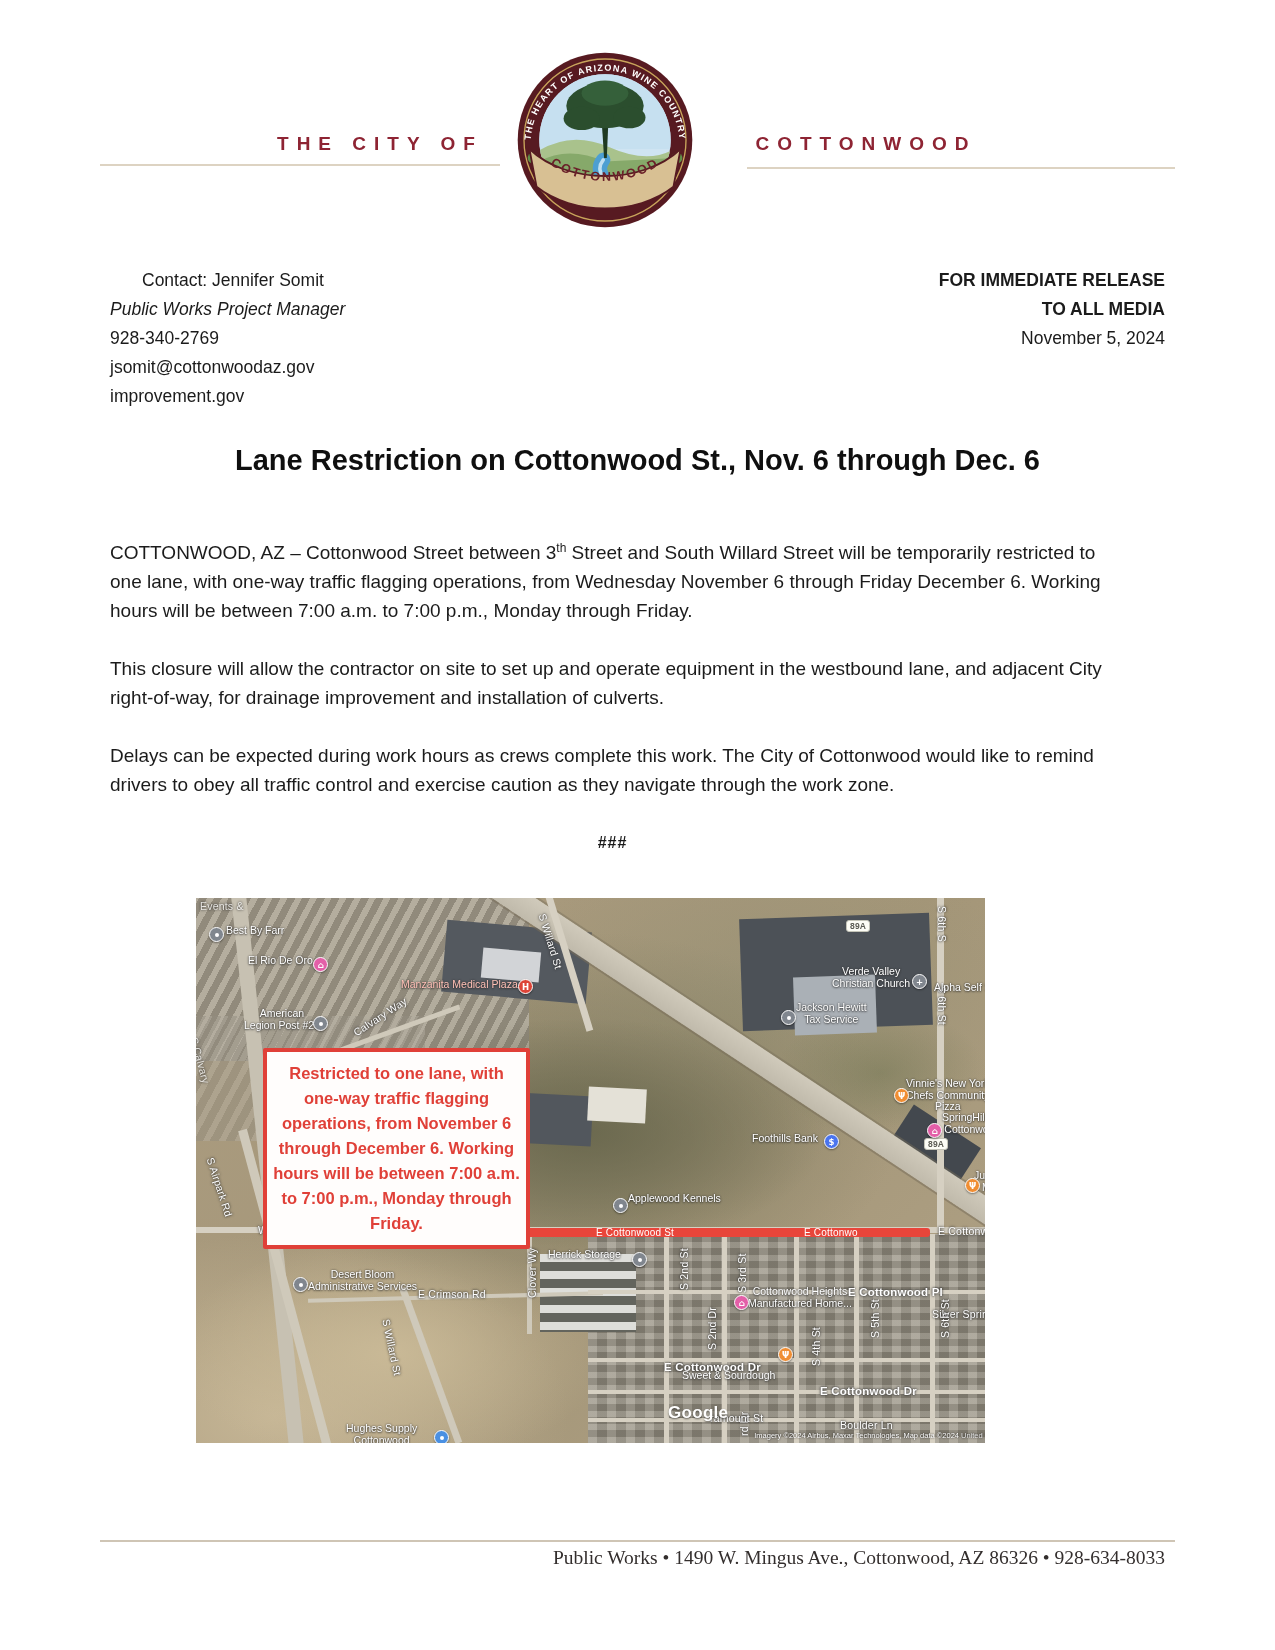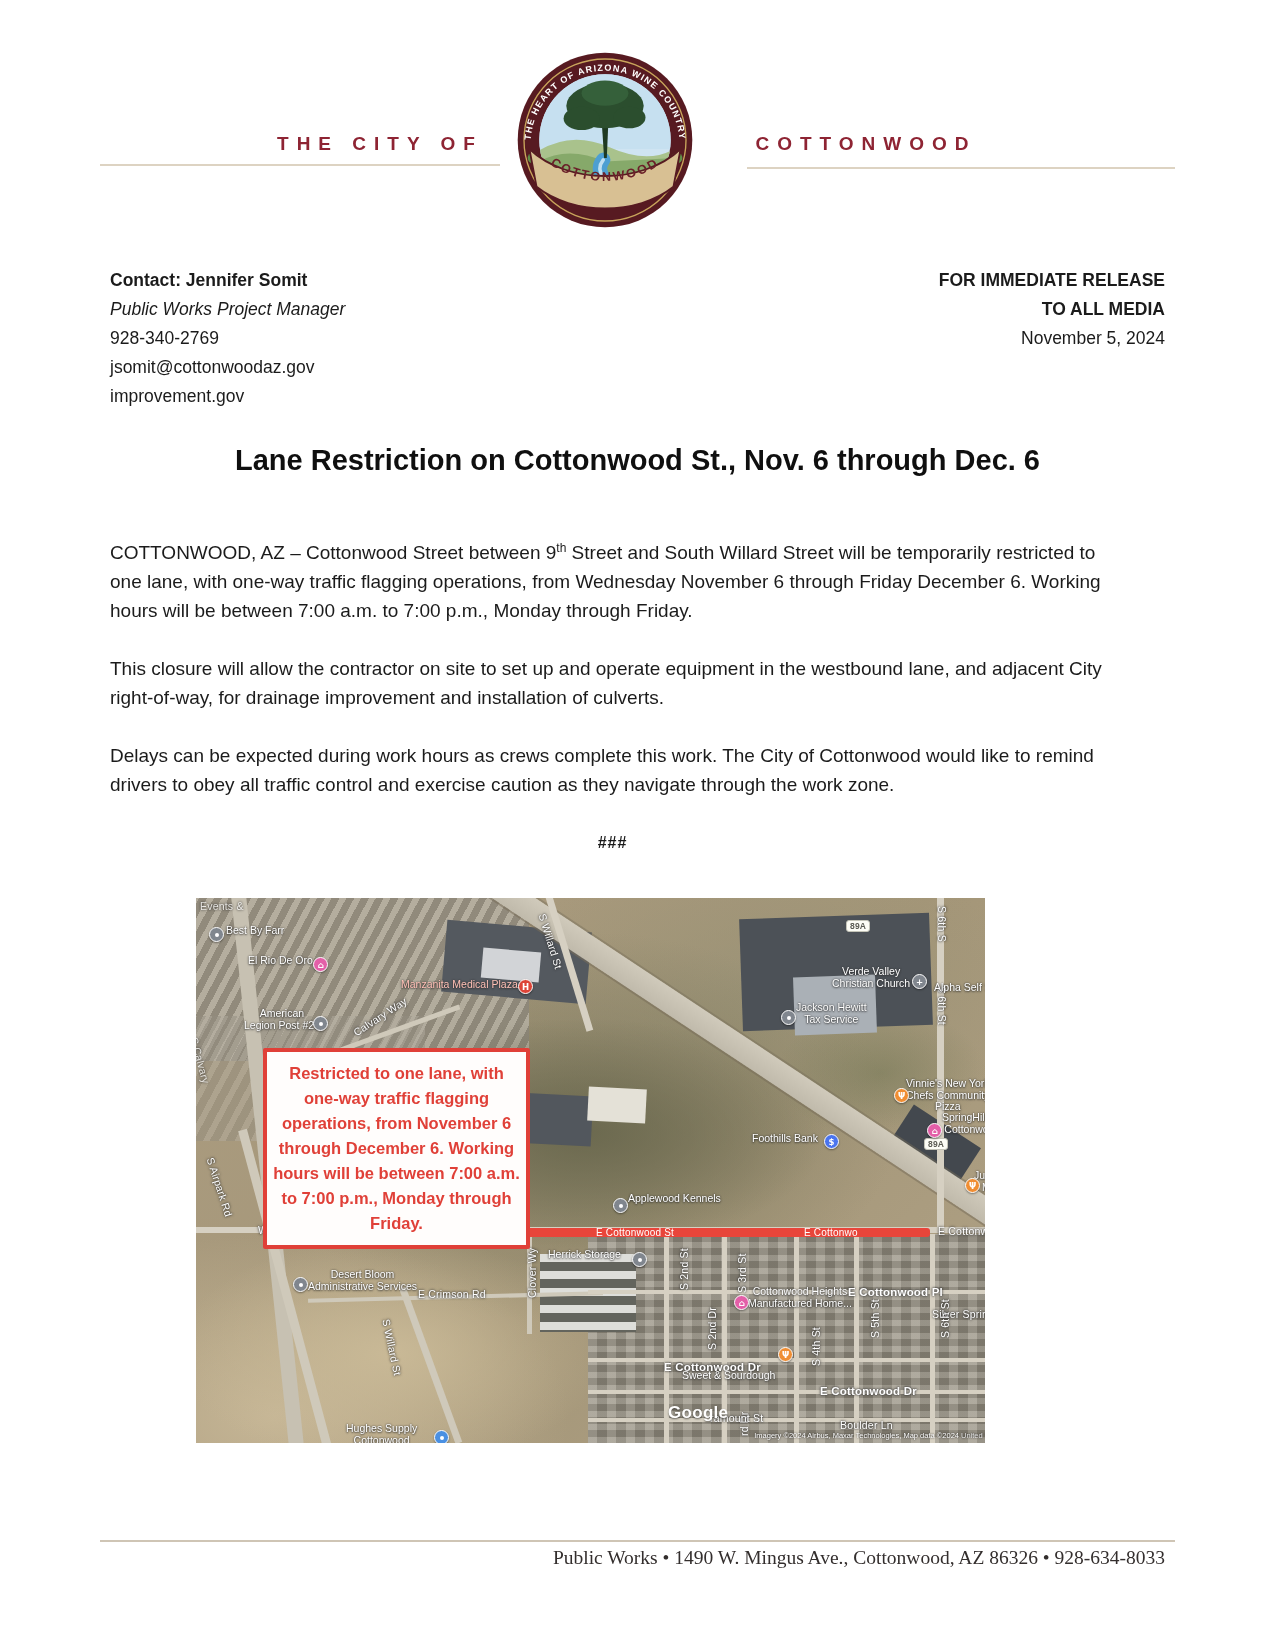--- a/index.html
+++ b/index.html
@@ -11,21 +11,21 @@
               color:#8e2433; text-align:center; }
   .wordmark.left  { left:252px; width:256px; }
   .wordmark.right { left:716px; width:300px; }
   .rule { position:absolute; height:2px; background:#ddd3c2; }
   .rule-left  { left:100px; width:400px; top:164px; }
   .rule-right { left:747px; width:428px; top:167px; }
   .seal { position:absolute; left:515px; top:50px; width:180px; height:180px; }
 
   
   .contact-block { position:absolute; left:110px; top:266px; font-size:17.5px; line-height:29px; }
-  .contact-name  { font-weight:bold; }
+  .contact-name  { font-weight:normal;margin-left:32px; }
   .contact-role  { font-style:italic; }
   .release-block { position:absolute; right:110px; top:266px; font-size:17.5px; line-height:29px; text-align:right; }
   .release-bold  { font-weight:bold; }
 
   
   .headline { position:absolute; left:0; right:0; top:444px; margin:0; text-align:center;
               font-size:29px; font-weight:bold; color:#0f0f0f; }
   .content  { position:absolute; left:110px; top:534px; width:1005px; font-size:19px; line-height:29px; }
   .content p { margin:0 0 29px 0; }
   .content sup { font-size:12px; }
@@ -164,21 +164,21 @@
 
   <section class="release-block">
     <div class="release-bold">FOR IMMEDIATE RELEASE</div>
     <div class="release-bold">TO ALL MEDIA</div>
     <div>November 5, 2024</div>
   </section>
 
   <h1 class="headline">Lane Restriction on Cottonwood St., Nov. 6 through Dec. 6</h1>
 
   <div class="content">
-    <p><span>COTTONWOOD, AZ – Cottonwood Street between 9</span><sup>th</sup><span> Street and South Willard Street will be temporarily restricted to one lane, with one-way traffic flagging operations, from Wednesday November 6 through Friday December 6. Working hours will be between 7:00 a.m. to 7:00 p.m., Monday through Friday.</span></p>
+    <p><span>COTTONWOOD, AZ – Cottonwood Street between 3</span><sup>th</sup><span> Street and South Willard Street will be temporarily restricted to one lane, with one-way traffic flagging operations, from Wednesday November 6 through Friday December 6. Working hours will be between 7:00 a.m. to 7:00 p.m., Monday through Friday.</span></p>
     <p>This closure will allow the contractor on site to set up and operate equipment in the westbound lane, and adjacent City right-of-way, for drainage improvement and installation of culverts.</p>
     <p>Delays can be expected during work hours as crews complete this work. The City of Cottonwood would like to remind drivers to obey all traffic control and exercise caution as they navigate through the work zone.</p>
     <div class="sep">###</div>
   </div>
 
   <div class="map" id="map-canvas">
     <div class="t" id="t-park"></div>
     <div class="t" id="t-park2"></div>
     <div class="t" id="t-scrub"></div>
     <div class="t" id="t-scrub3"></div>

